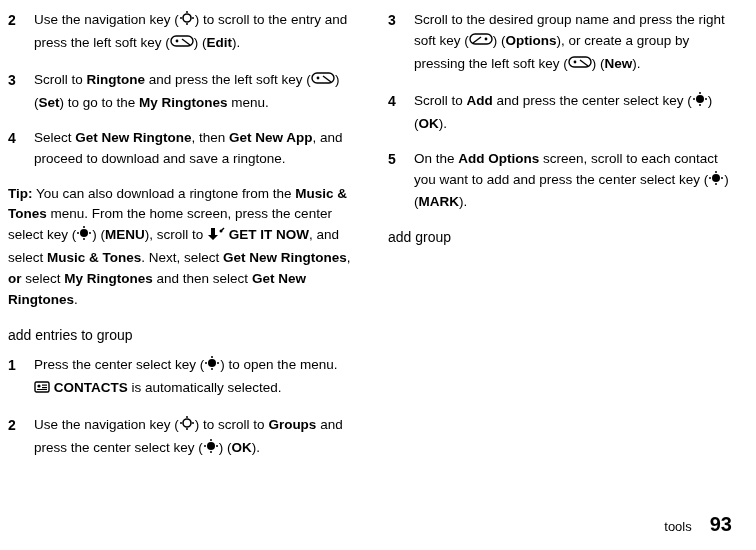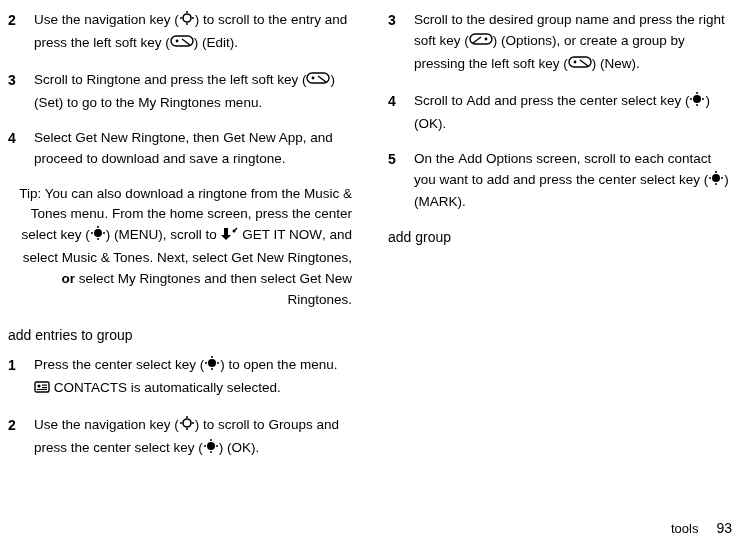--- a/index.html
+++ b/index.html
@@ -39,25 +39,24 @@
     font-size: 14px;
     width: 26px;
     flex: 0 0 26px;
   }
   .step-body {
     flex: 1;
   }
   .bold-cond {
     font-family: "Arial Narrow", Arial, sans-serif;
     font-stretch: condensed;
-    font-weight: normal;
+    font-weight: bold;
   }
   .para {
     margin-bottom: 14px;
-    text-align: right;
   }
   h2.sect {
     font-family: Arial, Helvetica, sans-serif;
     font-weight: normal;
     font-size: 14px;
     margin: 8px 0 8px 0;
     letter-spacing: 0px;
   }
   .icon {
     display: inline-block;
@@ -65,22 +64,22 @@
   }
   .footer {
     position: absolute;
     right: 24px;
     bottom: 10px;
     font-size: 13px;
   }
   .footer .pg {
     font-family: "Arial Narrow", Arial, sans-serif;
     font-stretch: condensed;
-    font-weight: normal;
-    font-size: 14px;
+    font-weight: bold;
+    font-size: 20px;
     margin-left: 18px;
   }
   svg { display: inline-block; }
 </style>
 </head>
 <body>
 
 <svg width="0" height="0" style="position:absolute">
   <defs>
     <g id="nav-dot">

